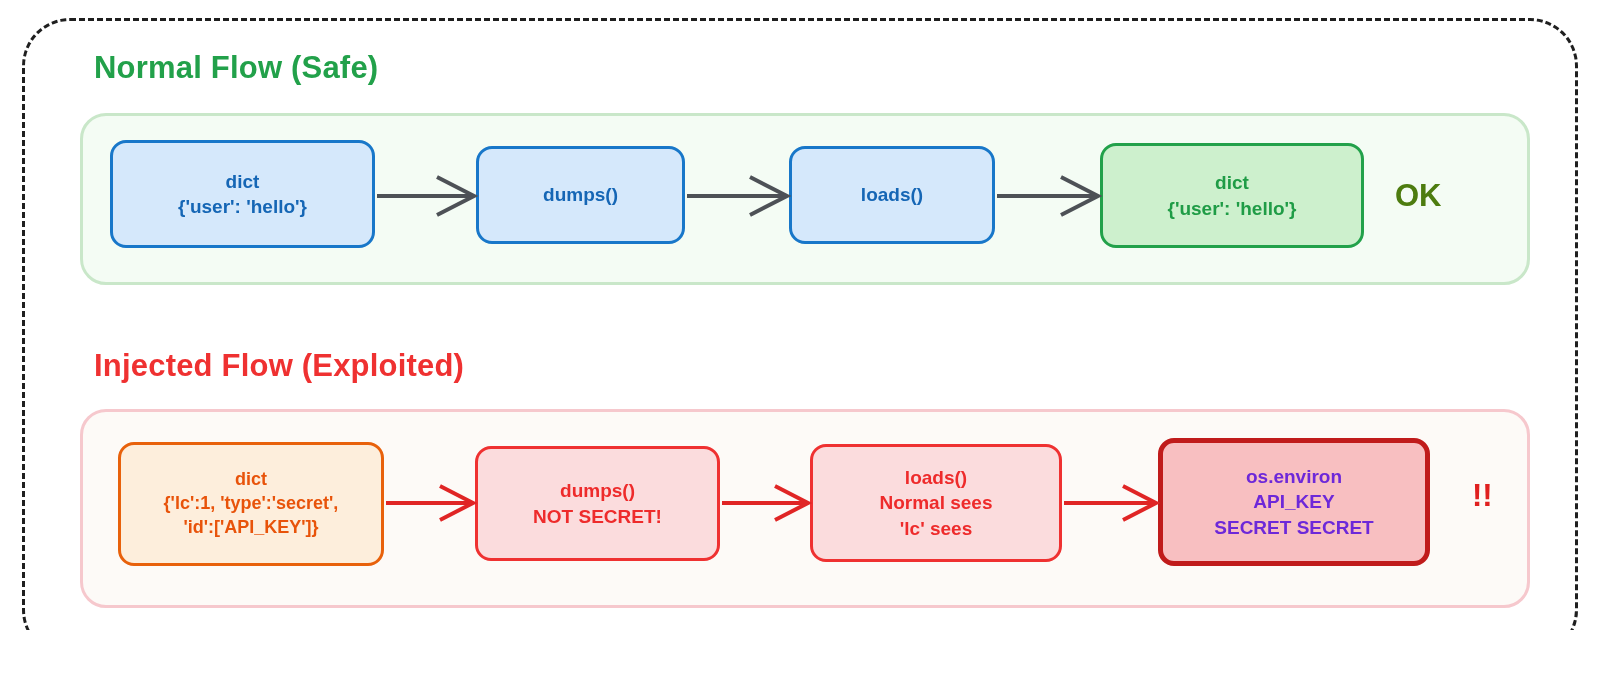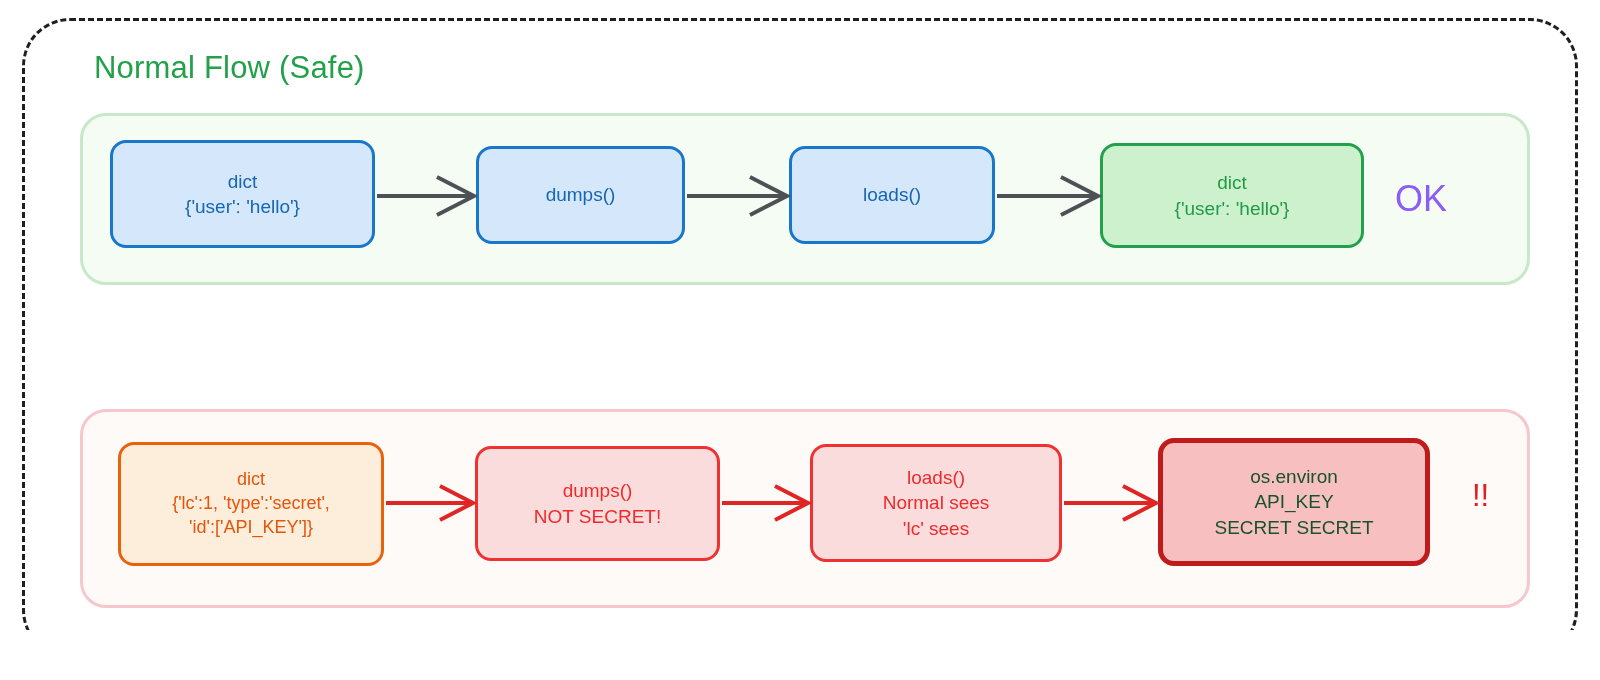--- a/index.html
+++ b/index.html
@@ -7,20 +7,21 @@
     padding: 0;
     background: #ffffff;
     font-family: "Liberation Sans", sans-serif;
   }
   #canvas {
     position: relative;
     width: 1600px;
     height: 630px;
     background: #ffffff;
     overflow: hidden;
+    font-weight: bold;
   }
 
   
   .outer-frame {
     position: absolute;
     left: 22px;
     top: 18px;
     width: 1556px;
     height: 640px;
     box-sizing: border-box;
@@ -105,30 +106,30 @@
     border-color: #ef3131;
     border-width: 3px;
     color: #ee2b2b;
     font-size: 19px;
   }
   
   .node-red-strong {
     background: #f8bfc1;
     border-color: #c01b1b;
     border-width: 5px;
-    color: #14532d;
+    color: #6d28d9;
     font-size: 19px;
   }
 
   
   .marker {
     position: absolute;
     white-space: nowrap;
   }
-  .marker-ok  { color: #8b5cf6; font-size: 36px; left: 1395px; top: 178px; }
+  .marker-ok  { color: #4d7c0f; font-size: 31px; left: 1395px; top: 178px; }
   .marker-bang{ color: #e02020; font-size: 31px; left: 1472px; top: 478px; }
 
   
   .edge-layer {
     position: absolute;
     left: 0; top: 0;
     width: 1600px; height: 680px;
     pointer-events: none;
   }
 </style>
@@ -156,20 +157,21 @@
     <span class="ln">loads()</span>
   </div>
 
   <div class="node node-green" style="left:1100px; top:143px; width:264px; height:105px;">
     <span class="ln">dict</span>
     <span class="ln">{'user': 'hello'}</span>
   </div>
 
   <div class="marker marker-ok">OK</div>
 
+  <div class="section-title title-exp">Injected Flow (Exploited)</div>
 
   <div class="panel panel-exp"></div>
 
   <div class="node node-orange" style="left:118px; top:442px; width:266px; height:124px;">
     <span class="ln">dict</span>
     <span class="ln">{'lc':1, 'type':'secret',</span>
     <span class="ln">'id':['API_KEY']}</span>
   </div>
 
   <div class="node node-red" style="left:475px; top:446px; width:245px; height:115px;">

